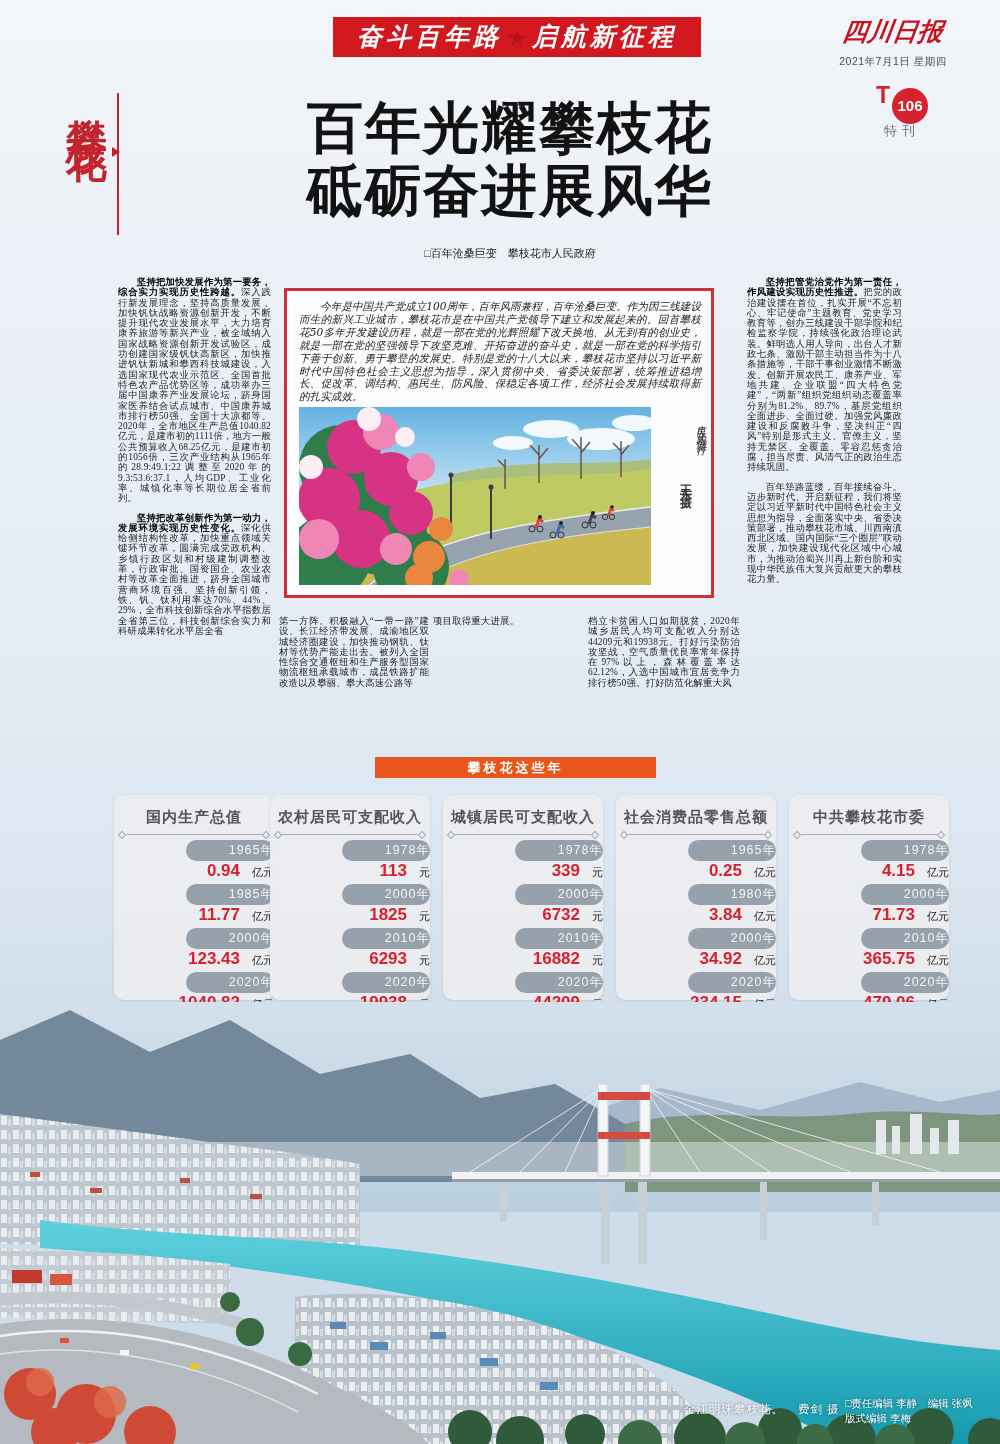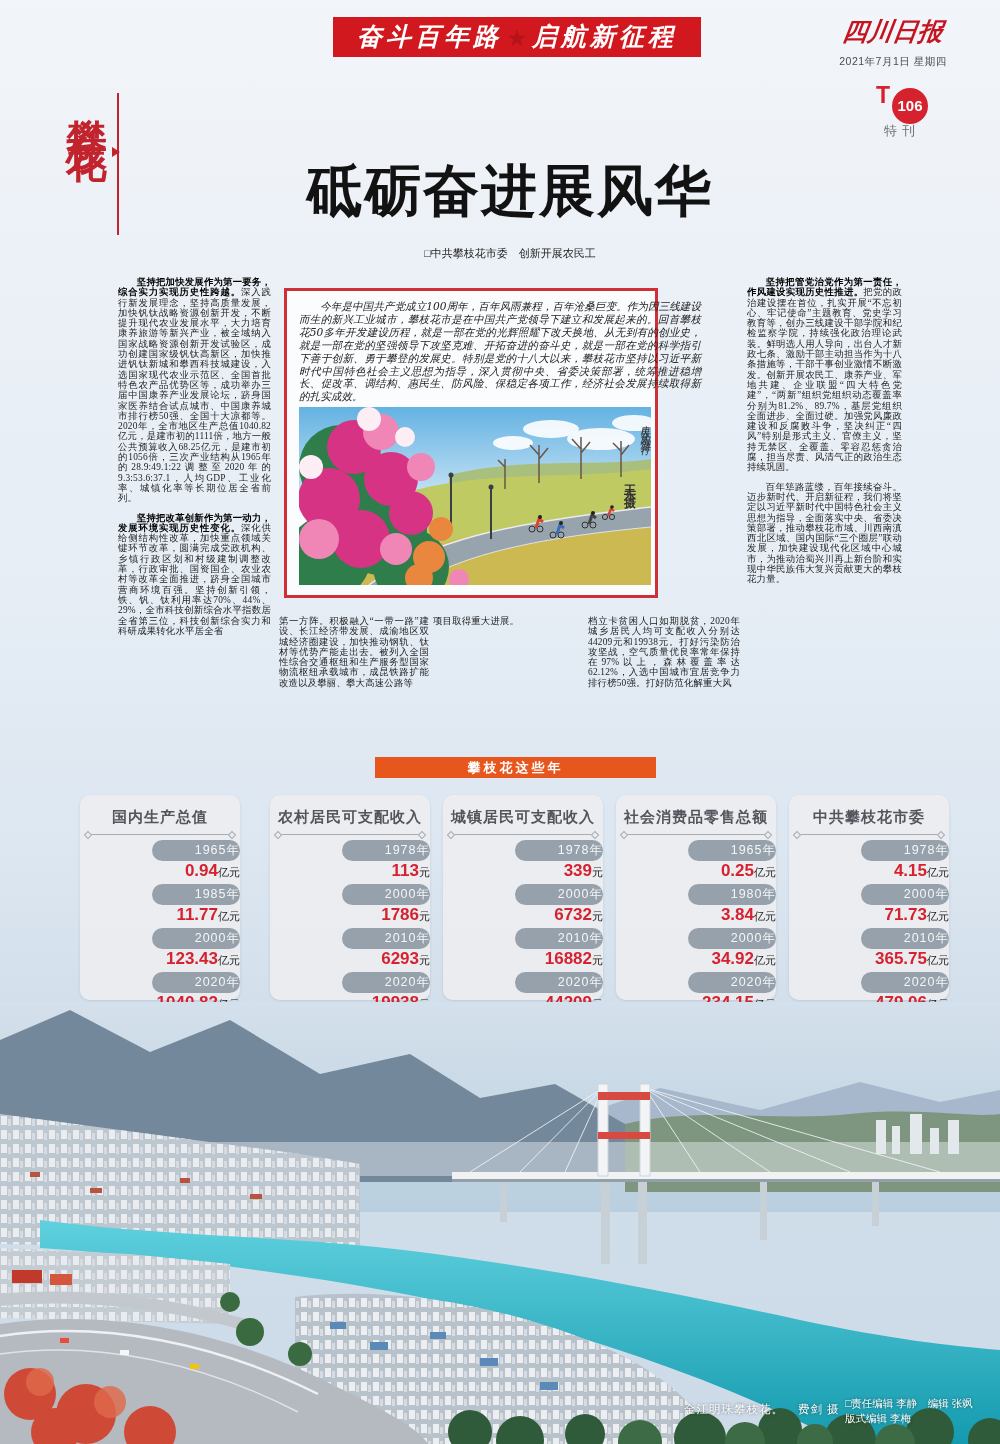--- a/index.html
+++ b/index.html
@@ -38,21 +38,21 @@
   .col p{margin:0;text-indent:2em;}
   .col p.cont{text-indent:0;}
   .col p + p{margin-top:9px;}
   .col b{font-family:"Liberation Sans",sans-serif;font-weight:bold;color:#000;}
   .col1{left:118px;top:277px;width:153px;height:472px;}
   .col2{left:279px;top:616px;width:150px;height:134px;}
   .col3{left:433px;top:616px;width:150px;height:134px;}
   .col4{left:588px;top:616px;width:152px;height:134px;}
   .col5{left:747px;top:277px;width:155px;height:465px;}
   
-  .intro-box{position:absolute;left:284px;top:288px;width:374px;height:310px;border:3px solid #cf3038;
+  .intro-box{position:absolute;left:284px;top:288px;width:430px;height:310px;border:3px solid #cf3038;
     background:#fbfcfe;box-sizing:border-box;}
   .intro-text{position:absolute;left:12px;top:9px;width:402px;margin:0;font-family:"DejaVu Serif",serif;
     font-style:italic;font-size:10.6px;line-height:12.9px;text-align:justify;text-indent:2em;color:#222;}
   .box-photo{position:absolute;left:12px;top:116px;width:352px;height:178px;overflow:hidden;}
   .box-caption{position:absolute;right:4px;top:126px;height:162px;writing-mode:vertical-rl;color:#333;}
   .box-caption .cap{display:block;font-style:italic;font-size:9.5px;letter-spacing:3px;font-family:"DejaVu Serif",serif;}
   .box-caption .credit{display:block;font-weight:bold;font-size:12px;letter-spacing:3px;margin-top:58px;
     font-family:"Liberation Sans",sans-serif;}
   
   .section-banner{position:absolute;left:375px;top:757px;width:281px;height:21px;background:#e7571d;color:#ffffff;
@@ -63,22 +63,22 @@
   .card-title{text-align:center;font-weight:bold;font-size:15px;color:#54555c;margin:13px 4px 0;letter-spacing:1px;}
   .card-rule{height:0;border-top:1px solid #a6adb6;margin:7px 7px 5px;position:relative;}
   .card-rule::before,.card-rule::after{content:'';position:absolute;top:-3px;width:4px;height:4px;
     border:1px solid #a6adb6;transform:rotate(45deg);background:#ebecee;}
   .card-rule::before{left:-2px;} .card-rule::after{right:-2px;}
   .card-row{text-align:right;margin-top:2px;padding-left:8px;}
   .year-pill{display:inline-block;min-width:88px;height:21px;border-radius:11px;background:#97a1ab;color:#f3f6f8;
     font-size:12.5px;line-height:21px;letter-spacing:1px;}
   .value-line{margin:0 0 1px;line-height:20px;}
   .value-num{color:#d6212e;font-weight:bold;font-size:17px;}
-  .value-unit{color:#222;font-size:11px;margin-left:0;}
-  .c1{left:80px;} .c2{left:270px;} .c3{left:443px;} .c4{left:616px;} .c5{left:789px;}
+  .value-unit{color:#222;font-size:11px;margin-left:12px;}
+  .c1{left:114px;} .c2{left:270px;} .c3{left:443px;} .c4{left:616px;} .c5{left:789px;}
   
   .city-photo{position:absolute;left:0;top:1002px;width:1000px;height:442px;}
   .photo-caption{position:absolute;left:684px;top:1402px;color:#fff;font-size:11.5px;letter-spacing:1px;
     text-shadow:0 0 3px rgba(0,0,0,.55);font-family:"Liberation Serif",serif;white-space:nowrap;}
   .photo-caption .credit{margin-left:14px;}
   .editors{position:absolute;left:845px;top:1396px;width:150px;color:#fff;font-size:10.5px;line-height:15px;
     text-shadow:0 0 3px rgba(0,0,0,.55);font-family:"Liberation Sans",sans-serif;}
 </style>
 </head>
 <body>
@@ -94,24 +94,24 @@
   <div class="page-code">
     <span class="t">T</span><span class="circle">106</span>
   </div>
   <div class="edition">特刊</div>
 
   <div class="side-title">攀枝花</div>
   <div class="side-rule"></div>
   <div class="side-arrow"></div>
 
   <h1 class="headline">
-    <br>
+    <span>百年光耀攀枝花</span><br>
     <span>砥砺奋进展风华</span>
   </h1>
-  <div class="byline">□中共攀枝花市委　创新开展农民工</div>
+  <div class="byline">□百年沧桑巨变　攀枝花市人民政府</div>
 
   <div class="col col1">
     <p><b>坚持把加快发展作为第一要务，综合实力实现历史性跨越。</b><span>深入践行新发展理念，坚持高质量发展，加快钒钛战略资源创新开发，不断提升现代农业发展水平，大力培育康养旅游等新兴产业，被全域纳入国家战略资源创新开发试验区，成功创建国家级钒钛高新区，加快推进钒钛新城和攀西科技城建设，入选国家现代农业示范区、全国首批特色农产品优势区等，成功举办三届中国康养产业发展论坛，跻身国家医养结合试点城市、中国康养城市排行榜50强、全国十大凉都等。2020年，全市地区生产总值1040.82亿元，是建市初的1111倍，地方一般公共预算收入68.25亿元，是建市初的1056倍，三次产业结构从1965年的28.9:49.1:22调整至2020年的9.3:53.6:37.1，人均GDP、工业化率、城镇化率等长期位居全省前列。</span></p>
     <p><b>坚持把改革创新作为第一动力，发展环境实现历史性变化。</b><span>深化供给侧结构性改革，加快重点领域关键环节改革，圆满完成党政机构、乡镇行政区划和村级建制调整改革，行政审批、国资国企、农业农村等改革全面推进，跻身全国城市营商环境百强。坚持创新引领，铁、钒、钛利用率达70%、44%、29%，全市科技创新综合水平指数居全省第三位，科技创新综合实力和科研成果转化水平居全省</span></p>
   </div>
   <div class="col col2">
     <p class="cont"><span>第一方阵。积极融入“一带一路”建设、长江经济带发展、成渝地区双城经济圈建设，加快推动钢轨、钛材等优势产能走出去。被列入全国性综合交通枢纽和生产服务型国家物流枢纽承载城市，成昆铁路扩能改造以及攀丽、攀大高速公路等</span></p>
   </div>
   <div class="col col3">
     <p class="cont"><span>项目取得重大进展。</span></p>
@@ -225,21 +225,21 @@
     <div class="card-row"><span class="year-pill">1965年</span><div class="value-line"><span class="value-num">0.94</span><span class="value-unit">亿元</span></div></div>
     <div class="card-row"><span class="year-pill">1985年</span><div class="value-line"><span class="value-num">11.77</span><span class="value-unit">亿元</span></div></div>
     <div class="card-row"><span class="year-pill">2000年</span><div class="value-line"><span class="value-num">123.43</span><span class="value-unit">亿元</span></div></div>
     <div class="card-row"><span class="year-pill">2020年</span><div class="value-line"><span class="value-num">1040.82</span><span class="value-unit">亿元</span></div></div>
   </div>
 
   <div class="card c2">
     <div class="card-title">农村居民可支配收入</div>
     <div class="card-rule"></div>
     <div class="card-row"><span class="year-pill">1978年</span><div class="value-line"><span class="value-num">113</span><span class="value-unit">元</span></div></div>
-    <div class="card-row"><span class="year-pill">2000年</span><div class="value-line"><span class="value-num">1786</span><span class="value-unit">元</span></div></div>
+    <div class="card-row"><span class="year-pill">2000年</span><div class="value-line"><span class="value-num">1825</span><span class="value-unit">元</span></div></div>
     <div class="card-row"><span class="year-pill">2010年</span><div class="value-line"><span class="value-num">6293</span><span class="value-unit">元</span></div></div>
     <div class="card-row"><span class="year-pill">2020年</span><div class="value-line"><span class="value-num">19938</span><span class="value-unit">元</span></div></div>
   </div>
 
   <div class="card c3">
     <div class="card-title">城镇居民可支配收入</div>
     <div class="card-rule"></div>
     <div class="card-row"><span class="year-pill">1978年</span><div class="value-line"><span class="value-num">339</span><span class="value-unit">元</span></div></div>
     <div class="card-row"><span class="year-pill">2000年</span><div class="value-line"><span class="value-num">6732</span><span class="value-unit">元</span></div></div>
     <div class="card-row"><span class="year-pill">2010年</span><div class="value-line"><span class="value-num">16882</span><span class="value-unit">元</span></div></div>

